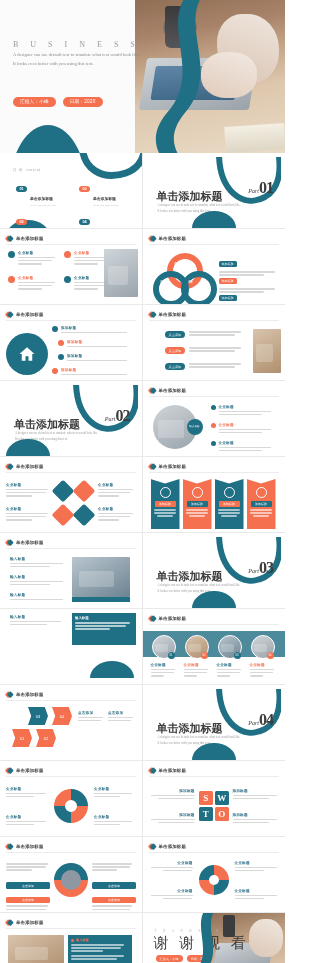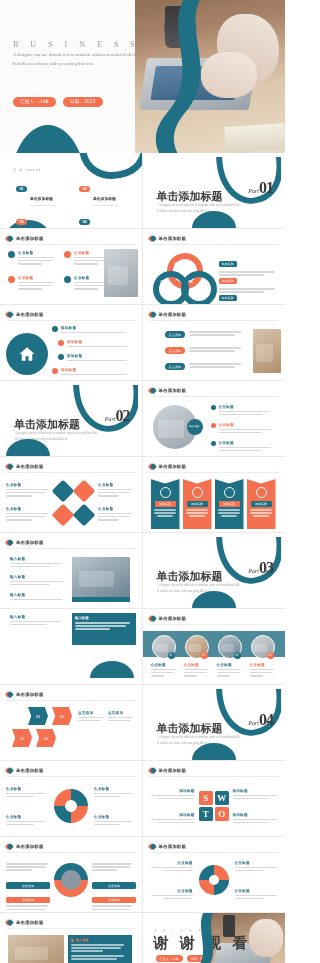--- a/index.html
+++ b/index.html
@@ -113,21 +113,21 @@
   .sw-o{background:#f4704f;} .sw-t{background:#1f6f85;}
 
   
   .ty-photo{position:absolute;right:0;top:0;width:76px;height:75px;overflow:hidden;
      background:linear-gradient(165deg,#8f6f55,#c8a98c 45%,#e7d8c2);}
   .ty-photo .lp{position:absolute;left:6px;top:30px;width:56px;height:26px;background:linear-gradient(160deg,#cfd4d8,#97a0a7);transform:skewX(-9deg);border-radius:2px;}
   .ty-photo .hd{position:absolute;right:2px;top:6px;width:34px;height:38px;border-radius:45%;background:linear-gradient(200deg,#f0e7df,#dcc7b6);}
   .ty-photo .cp{position:absolute;left:14px;top:2px;width:12px;height:22px;border-radius:2px;background:#3c3c3e;}
   .ty-wave{position:absolute;right:66px;top:-4px;width:34px;height:86px;z-index:3;}
   .ty-eyebrow{position:absolute;left:12px;top:16px;font-family:"Liberation Serif",serif;font-size:3px;letter-spacing:3px;color:#b0b0b0;}
-  .ty-title{position:absolute;left:11px;top:21px;font-size:15px;font-weight:700;color:#3c3c3c;letter-spacing:3px;font-family:"DejaVu Sans",sans-serif;}
+  .ty-title{position:absolute;left:11px;top:21px;font-size:15px;font-weight:400;color:#3c3c3c;letter-spacing:3px;font-family:"DejaVu Sans",sans-serif;}
   .ty-badges{position:absolute;left:13px;top:42px;display:flex;gap:4px;}
   .ty-badges .badge{font-size:3px;padding:1.6px 4px;border-radius:6px;}
 </style>
 </head>
 <body>
 
 <div class="page">
 
   <div class="hero">
     <div class="hero-photo">

